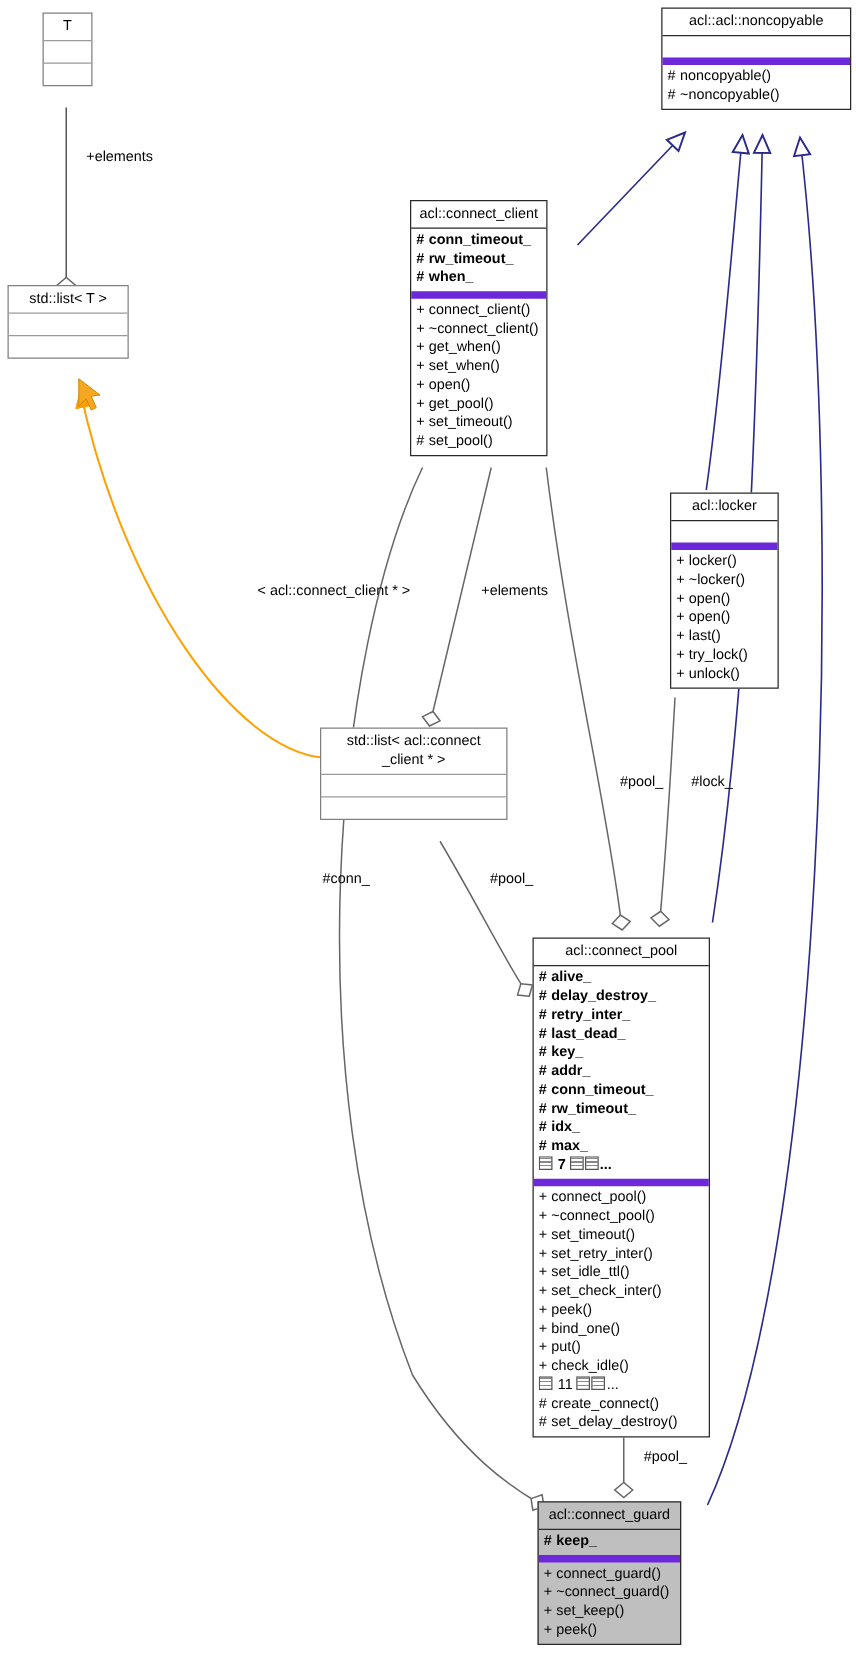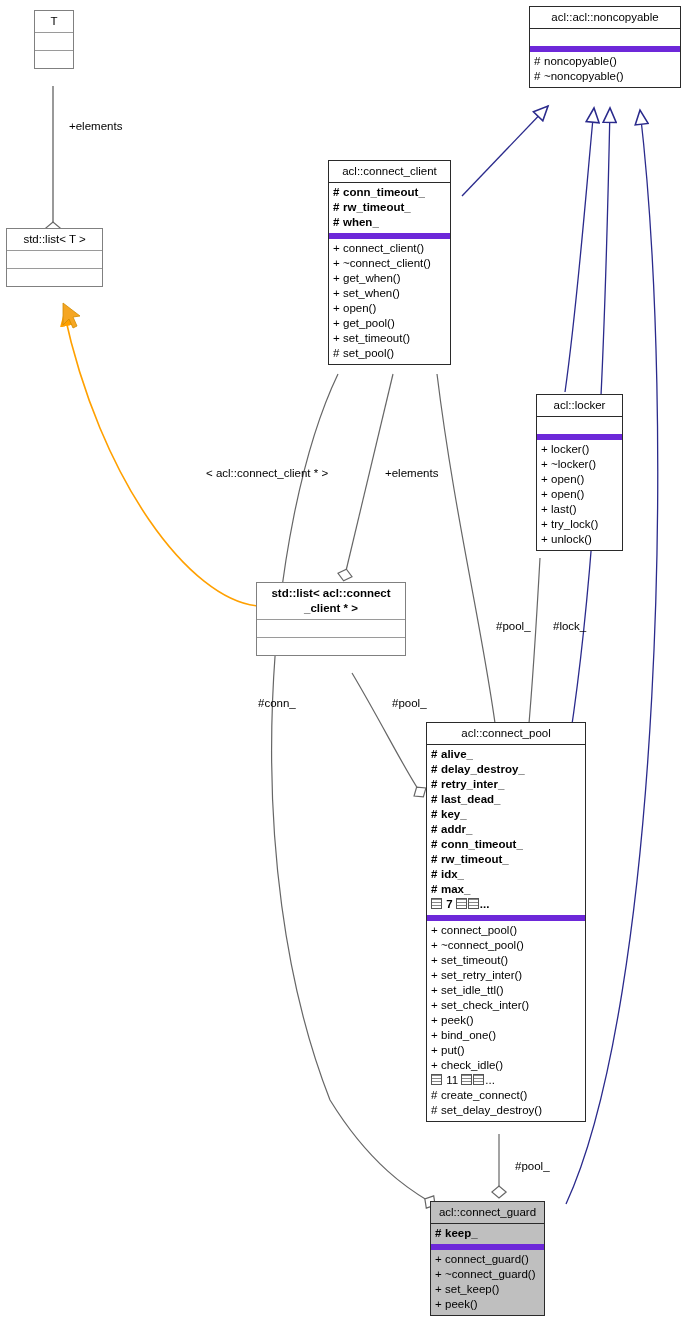--- a/index.html
+++ b/index.html
@@ -186,21 +186,21 @@
         <div class="uml-row"><span class="vis">#</span><span class="sig">~noncopyable()</span></div>
       </div>
   </div>
 
   <div class="uml-box" style="left:6px; top:228px; width:97px;">
     <div class="uml-name">std::list&lt; T &gt;</div>
     <div class="uml-attrs"></div>
     <div class="uml-ops"></div>
   </div>
 
-  <div class="uml-box solid" style="left:328px; top:160px; width:123px;">
+  <div class="uml-box solid" style="left:328px; top:160px; width:110px;">
     <div class="uml-name">acl::connect_client</div>
     <div class="uml-attrs">
         <div class="uml-row"><span class="vis">#</span><span class="sig">conn_timeout_</span></div>
         <div class="uml-row"><span class="vis">#</span><span class="sig">rw_timeout_</span></div>
         <div class="uml-row"><span class="vis">#</span><span class="sig">when_</span></div>
       </div>
     <div class="uml-ops">
         <div class="uml-row"><span class="vis">+</span><span class="sig">connect_client()</span></div>
         <div class="uml-row"><span class="vis">+</span><span class="sig">~connect_client()</span></div>
         <div class="uml-row"><span class="vis">+</span><span class="sig">get_when()</span></div>
@@ -219,28 +219,28 @@
         <div class="uml-row"><span class="vis">+</span><span class="sig">locker()</span></div>
         <div class="uml-row"><span class="vis">+</span><span class="sig">~locker()</span></div>
         <div class="uml-row"><span class="vis">+</span><span class="sig">open()</span></div>
         <div class="uml-row"><span class="vis">+</span><span class="sig">open()</span></div>
         <div class="uml-row"><span class="vis">+</span><span class="sig">last()</span></div>
         <div class="uml-row"><span class="vis">+</span><span class="sig">try_lock()</span></div>
         <div class="uml-row"><span class="vis">+</span><span class="sig">unlock()</span></div>
       </div>
   </div>
 
-  <div class="uml-box" style="left:256px; top:582px; width:150px;font-weight:bold;">
+  <div class="uml-box" style="left:256px; top:582px; width:150px;">
     <div class="uml-name">std::list&lt; acl::connect
 _client * &gt;</div>
     <div class="uml-attrs"></div>
     <div class="uml-ops"></div>
   </div>
 
-  <div class="uml-box solid" style="left:426px; top:722px; width:160px;">
+  <div class="uml-box solid" style="left:426px; top:750px; width:142px;">
     <div class="uml-name">acl::connect_pool</div>
     <div class="uml-attrs">
         <div class="uml-row"><span class="vis">#</span><span class="sig">alive_</span></div>
         <div class="uml-row"><span class="vis">#</span><span class="sig">delay_destroy_</span></div>
         <div class="uml-row"><span class="vis">#</span><span class="sig">retry_inter_</span></div>
         <div class="uml-row"><span class="vis">#</span><span class="sig">last_dead_</span></div>
         <div class="uml-row"><span class="vis">#</span><span class="sig">key_</span></div>
         <div class="uml-row"><span class="vis">#</span><span class="sig">addr_</span></div>
         <div class="uml-row"><span class="vis">#</span><span class="sig">conn_timeout_</span></div>
         <div class="uml-row"><span class="vis">#</span><span class="sig">rw_timeout_</span></div>

